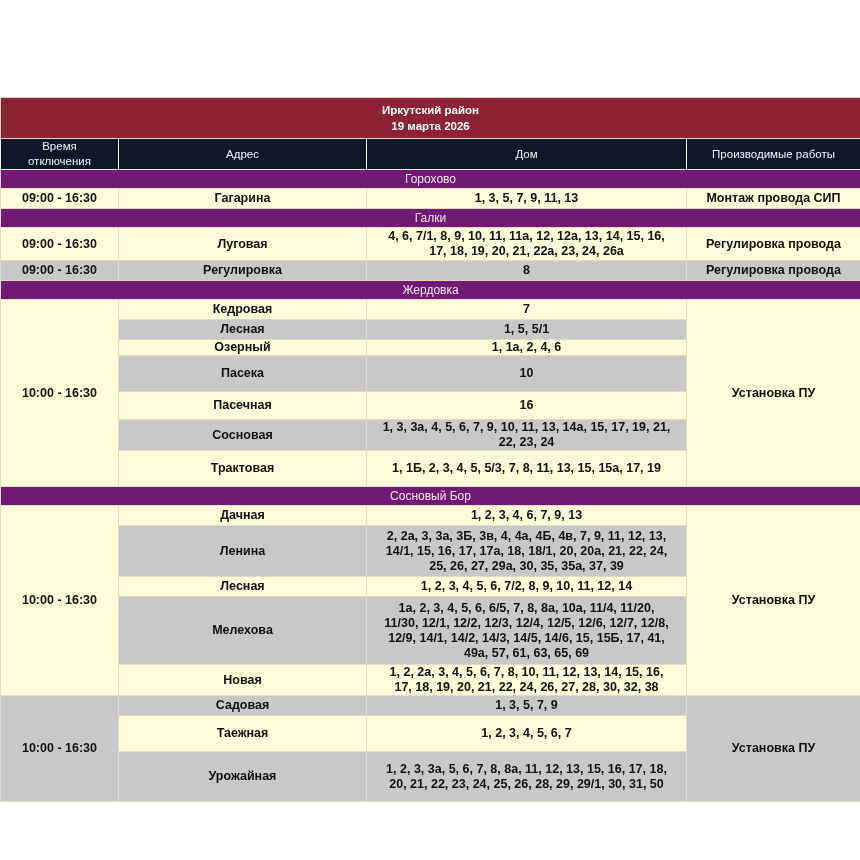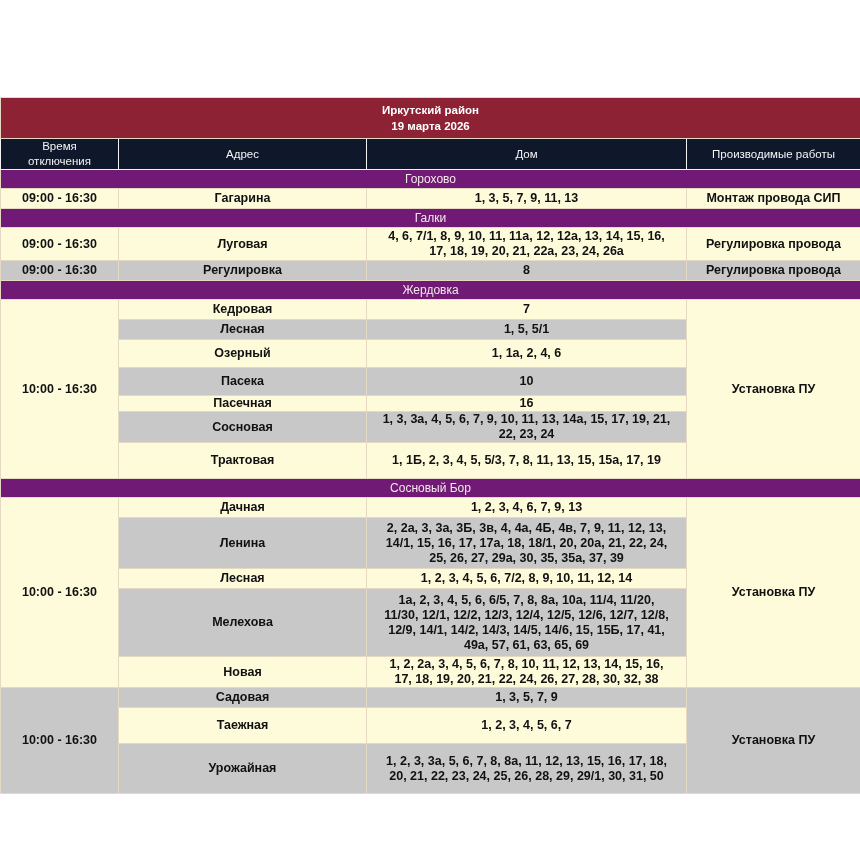--- a/index.html
+++ b/index.html
@@ -76,29 +76,29 @@
     <tr style="height:20px">
       <td class="y" rowspan="7">10:00 - 16:30</td>
       <td class="y">Кедровая</td>
       <td class="y">7</td>
       <td class="y" rowspan="7">Установка ПУ</td>
     </tr>
     <tr style="height:20px">
       <td class="g">Лесная</td>
       <td class="g">1, 5, 5/1</td>
     </tr>
-    <tr style="height:28px">
+    <tr style="height:16px">
       <td class="y">Озерный</td>
       <td class="y">1, 1а, 2, 4, 6</td>
     </tr>
-    <tr style="height:28px">
+    <tr style="height:36px">
       <td class="g">Пасека</td>
       <td class="g">10</td>
     </tr>
-    <tr style="height:16px">
+    <tr style="height:28px">
       <td class="y">Пасечная</td>
       <td class="y">16</td>
     </tr>
     <tr style="height:20px">
       <td class="g">Сосновая</td>
       <td class="g">1, 3, 3а, 4, 5, 6, 7, 9, 10, 11, 13, 14а, 15, 17, 19, 21, 22, 23, 24</td>
     </tr>
     <tr style="height:36px">
       <td class="y">Трактовая</td>
       <td class="y">1, 1Б, 2, 3, 4, 5, 5/3, 7, 8, 11, 13, 15, 15а, 17, 19</td>

